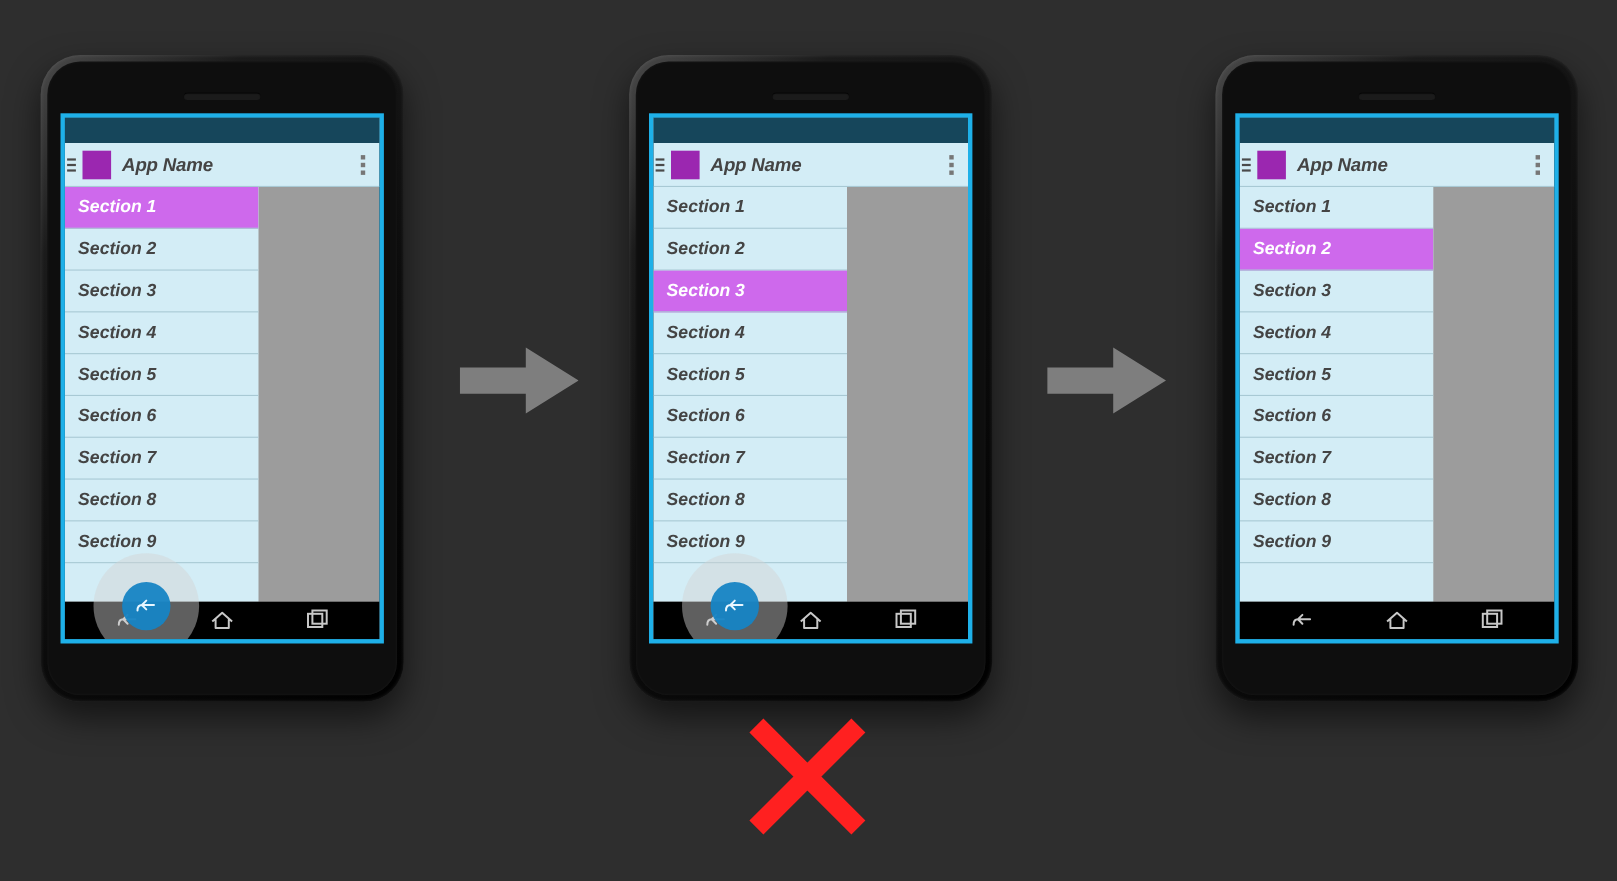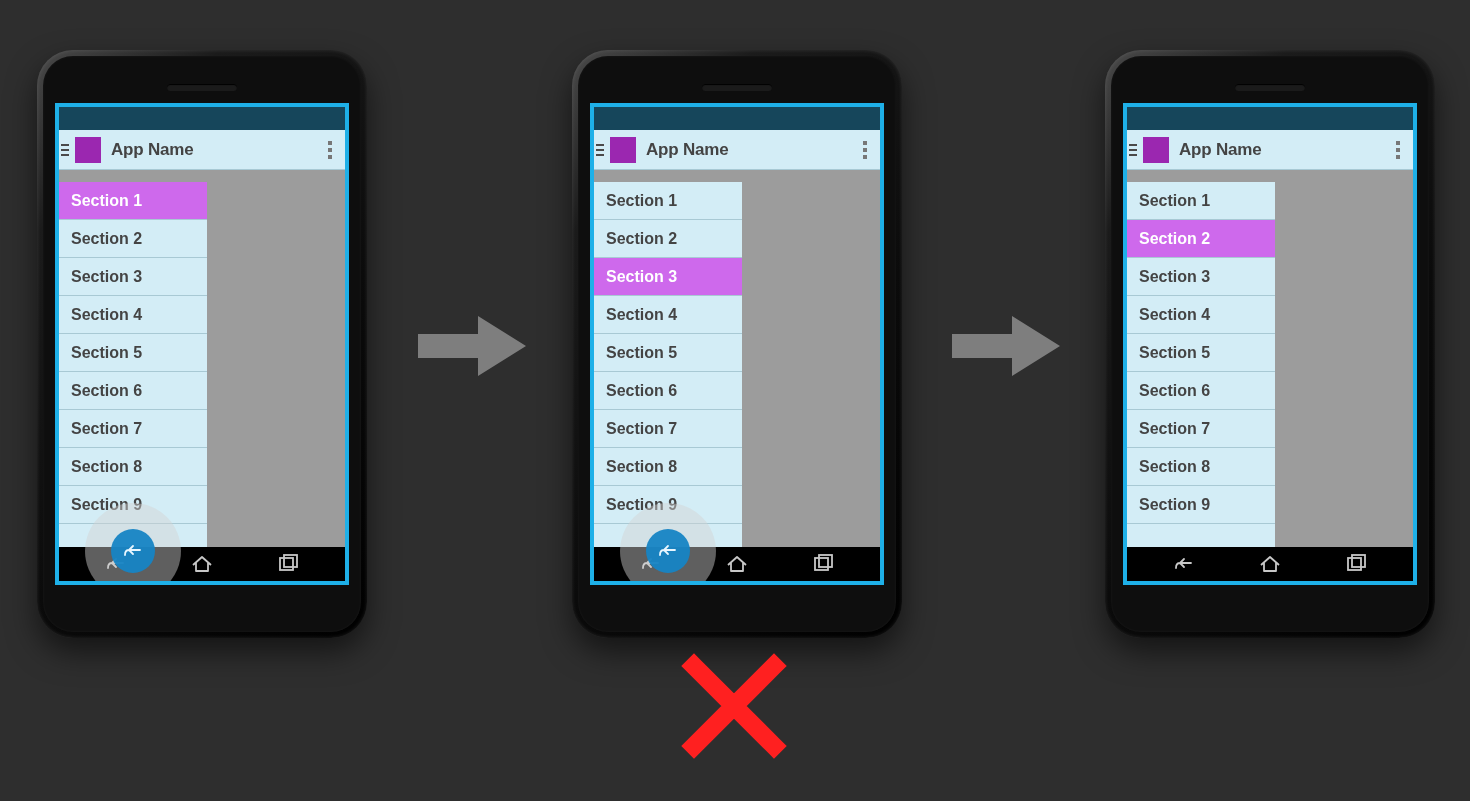--- a/index.html
+++ b/index.html
@@ -11,20 +11,21 @@
   }
   .stage{position:absolute;inset:0}
 
   
   .phone{
     position:absolute;
     width:330px;height:588px;
     border-radius:36px;
     background:linear-gradient(135deg,#4a4a4a 0%,#1b1b1b 20%,#0b0b0b 60%,#000 100%);
     box-shadow:0 14px 30px rgba(0,0,0,.55),inset 0 0 4px rgba(255,255,255,.12);
+    font-style:italic;
   }
   .phone::before{
     
     content:"";position:absolute;inset:6px;
     border-radius:30px;
     background:#0e0e0e;
     box-shadow:inset 0 0 3px rgba(255,255,255,.06);
   }
   .earpiece{
     position:absolute;top:34px;left:50%;transform:translateX(-50%);
@@ -56,21 +57,21 @@
   .app-title{
     font-weight:700;color:#444;font-size:17px;flex:1;
     font-stretch:condensed;letter-spacing:-.2px
   }
   .overflow{
     width:18px;display:flex;flex-direction:column;align-items:center;gap:3px
   }
   .overflow span{width:4px;height:4px;background:#777}
 
   .drawer-panel{
-    position:absolute;top:75px;left:0;width:148px;bottom:34px;
+    position:absolute;top:63px;left:0;width:176px;bottom:34px;
     background:#d3edf6;overflow:hidden
   }
   .sect{
     height:38px;border-bottom:1px solid #a8c9d4;
     display:flex;align-items:center;padding:0 12px;
     font-weight:700;color:#444;font-size:16px;
     font-stretch:condensed
   }
   .sect.sel{background:#ce69ec;color:#fff}
 

